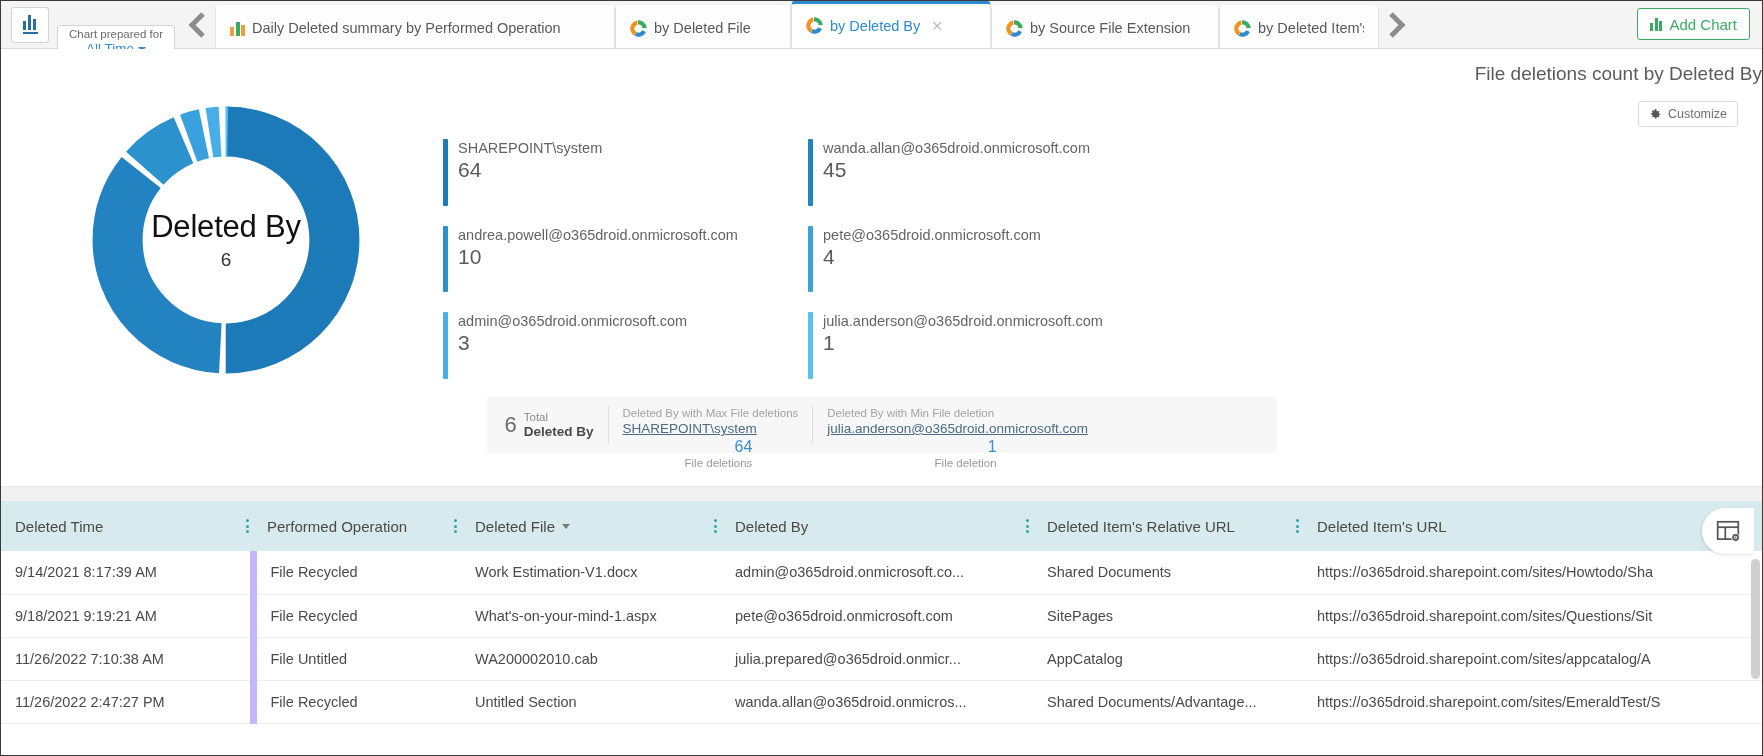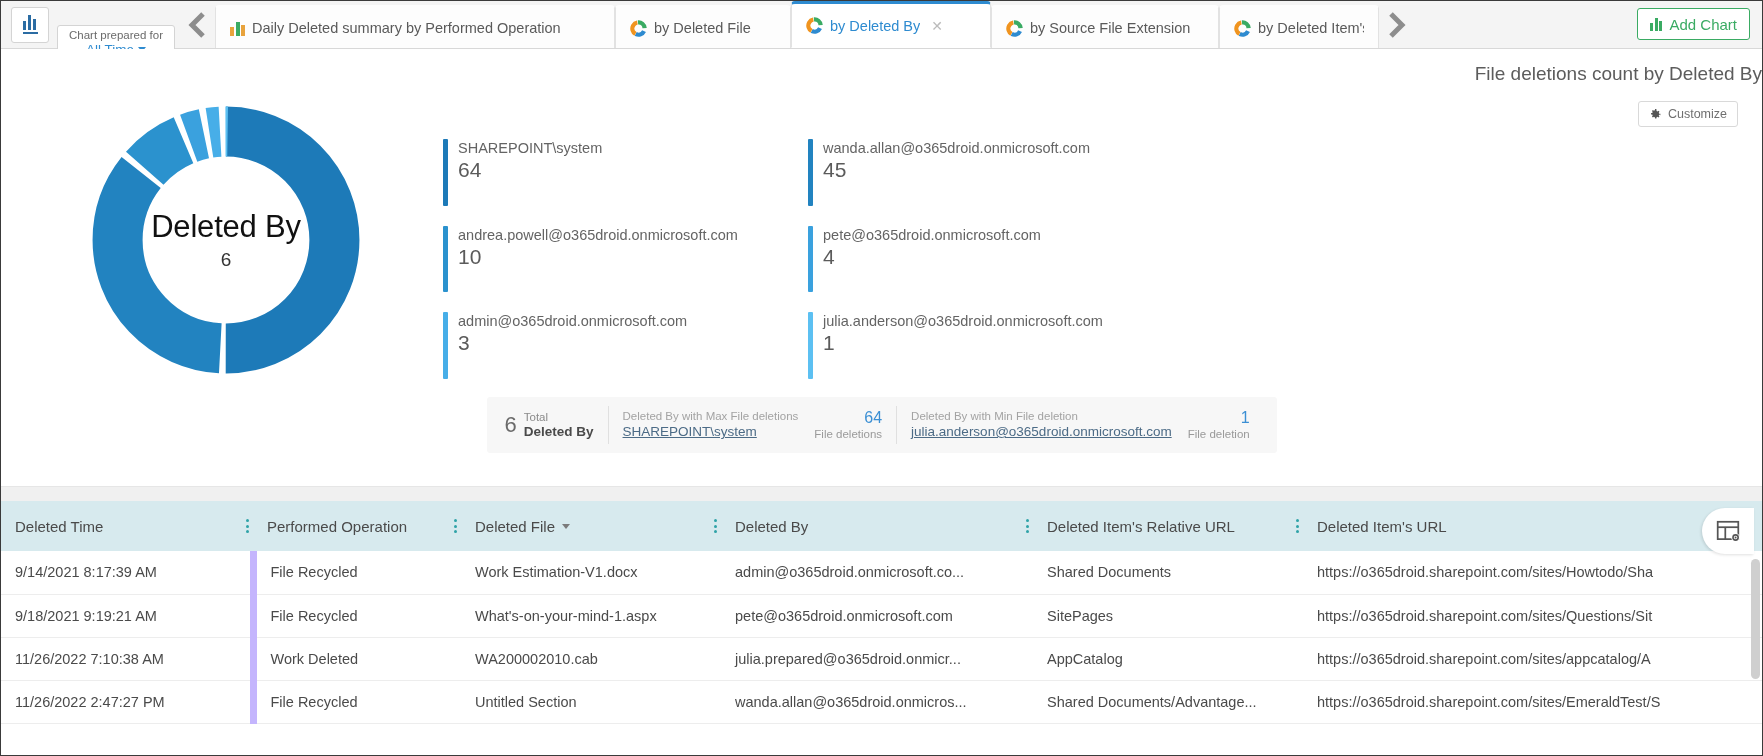--- a/index.html
+++ b/index.html
@@ -43,21 +43,21 @@
   .bars i:nth-child(2) { height: 15px; }
   .bars i:nth-child(3) { height: 11px; }
   .bars-underline { width: 15px; height: 2px; background: #2b6ca3; margin-top: 2px; }
 
   .prepared {
     border: 1px solid #d4d4d4; border-radius: 3px; background: #fff;
     padding: 3px 10px 4px 10px;
     text-align: center;
     min-width: 118px;
     height: 36px;
-    display: flex; flex-direction: column;  margin-top: 36px;
+    display: flex; flex-direction: column; justify-content: center; margin-top: 36px;
   }
   .prepared .lbl { font-size: 11.5px; color: #6b6b6b; line-height: 13px; }
   .prepared .val { font-size: 13.5px; color: #2e8bd0; line-height: 15px; }
   .prepared .val .caret {
     display: inline-block; margin-left: 4px;
     border-left: 4px solid transparent; border-right: 4px solid transparent;
     border-top: 5px solid #2e8bd0; vertical-align: middle;
   }
 
   .chev {
@@ -171,21 +171,21 @@
   .summary {
     margin: 18px auto 0 auto;
     background: #f7f7f7;
     border-radius: 3px;
     width: 790px;
     height: 56px;
     display: flex; align-items: center;
     padding: 0 4px;
   }
   .sum-cell { display: flex; align-items: center; height: 38px; padding: 0 14px; }
-  .sum-cell + .sum-cell { border-left: 1px solid #e0e0e0; }
+  .sum-cell + .sum-cell { border-left: 1px solid #e0e0e0; flex-direction: column; }
   .sum-total-num { font-size: 22px; color: #6b6b6b; margin-right: 7px; }
   .sum-total-txt { display:flex; flex-direction:column; }
   .sum-total-txt .t1 { font-size: 11.5px; color: #8b8b8b; line-height: 13px; }
   .sum-total-txt .t2 { font-size: 13.5px; color: #4a4a4a; line-height: 16px; font-weight: bold; }
   .sum-block { display: flex; flex-direction: column; }
   .sum-block .cap { font-size: 11.5px; color: #a3a3a3; line-height: 14px; }
   .sum-block .link { font-size: 13.5px; color: #4c6b86; text-decoration: underline; line-height: 18px; }
   .sum-right { display: flex; flex-direction: column; align-items: flex-end; margin-left: 16px; }
   .sum-right .num { font-size: 16px; color: #3b8fd4; line-height: 18px; }
   .sum-right .unit { font-size: 11.5px; color: #9a9a9a; line-height: 14px; }
@@ -538,21 +538,21 @@
         <tr>
           <td class="col-0">9/18/2021 9:19:21 AM</td>
           <td>File Recycled</td>
           <td>What's-on-your-mind-1.aspx</td>
           <td>pete@o365droid.onmicrosoft.com</td>
           <td>SitePages</td>
           <td>https://o365droid.sharepoint.com/sites/Questions/Sit</td>
         </tr>
         <tr>
           <td class="col-0">11/26/2022 7:10:38 AM</td>
-          <td>Work Deleted</td>
+          <td>File Untitled</td>
           <td>WA200002010.cab</td>
           <td>julia.prepared@o365droid.onmicr...</td>
           <td>AppCatalog</td>
           <td>https://o365droid.sharepoint.com/sites/appcatalog/A</td>
         </tr>
         <tr>
           <td class="col-0">11/26/2022 2:47:27 PM</td>
           <td>File Recycled</td>
           <td>Untitled Section</td>
           <td>wanda.allan@o365droid.onmicros...</td>

